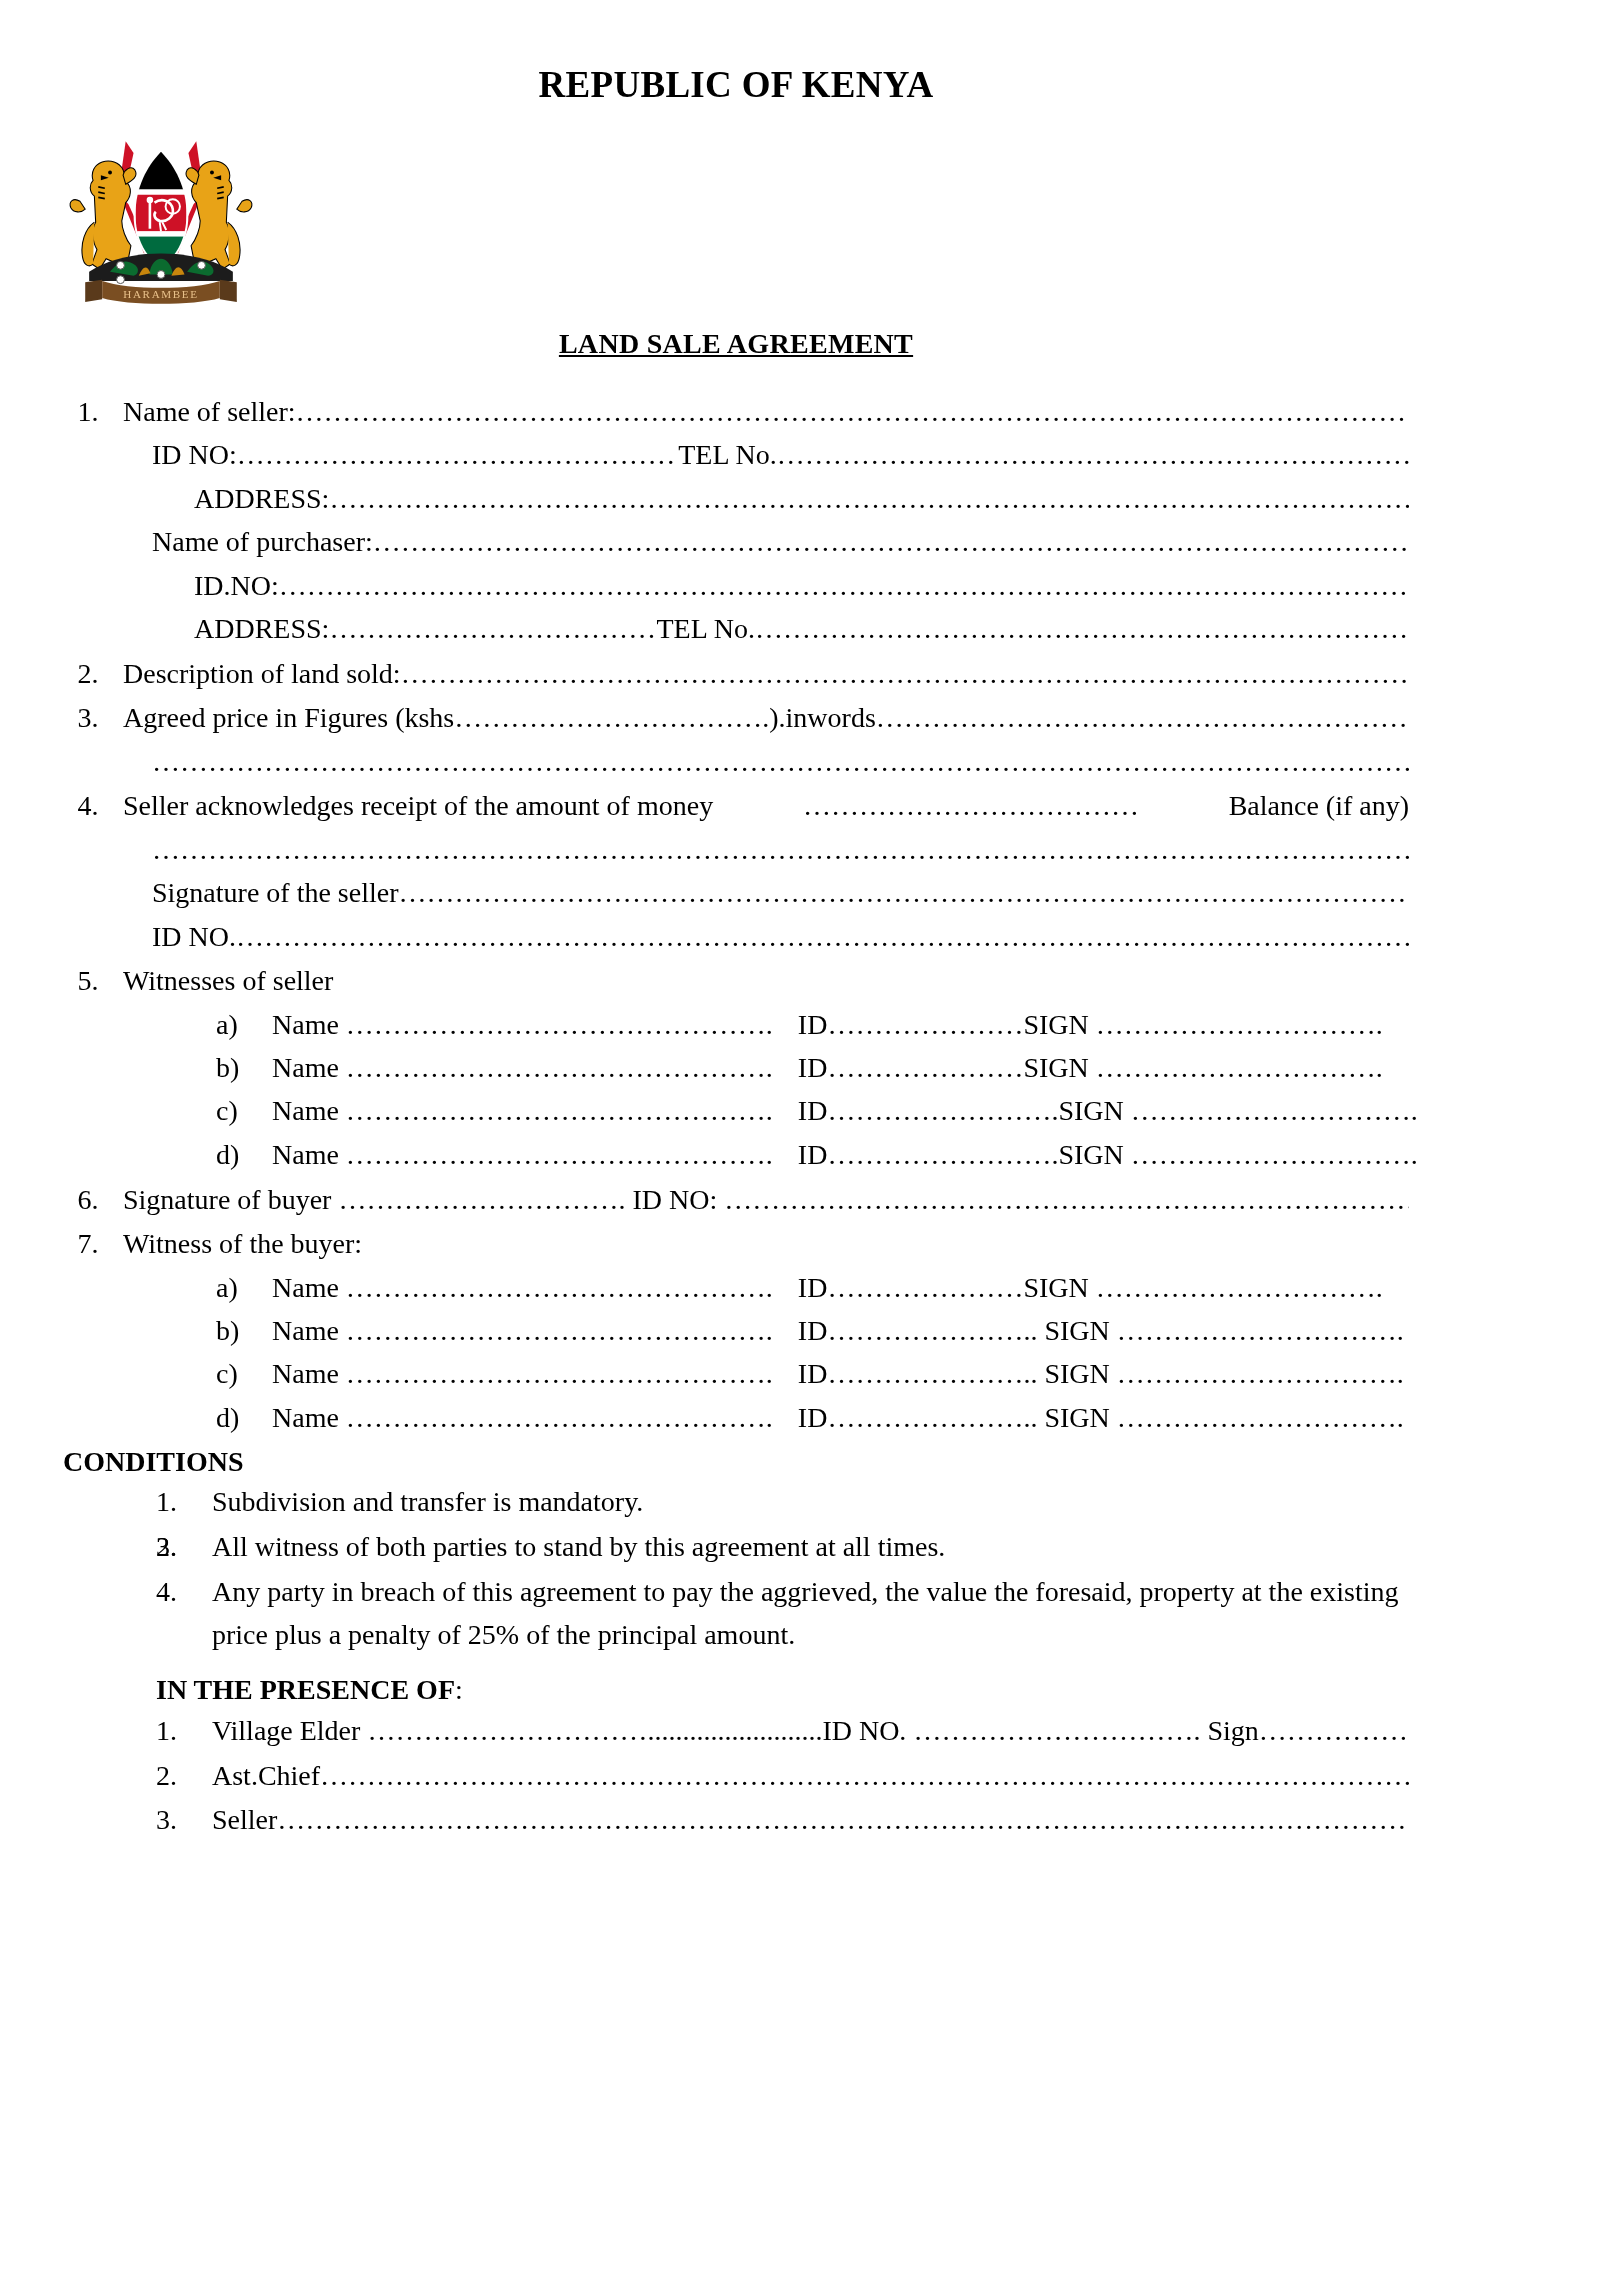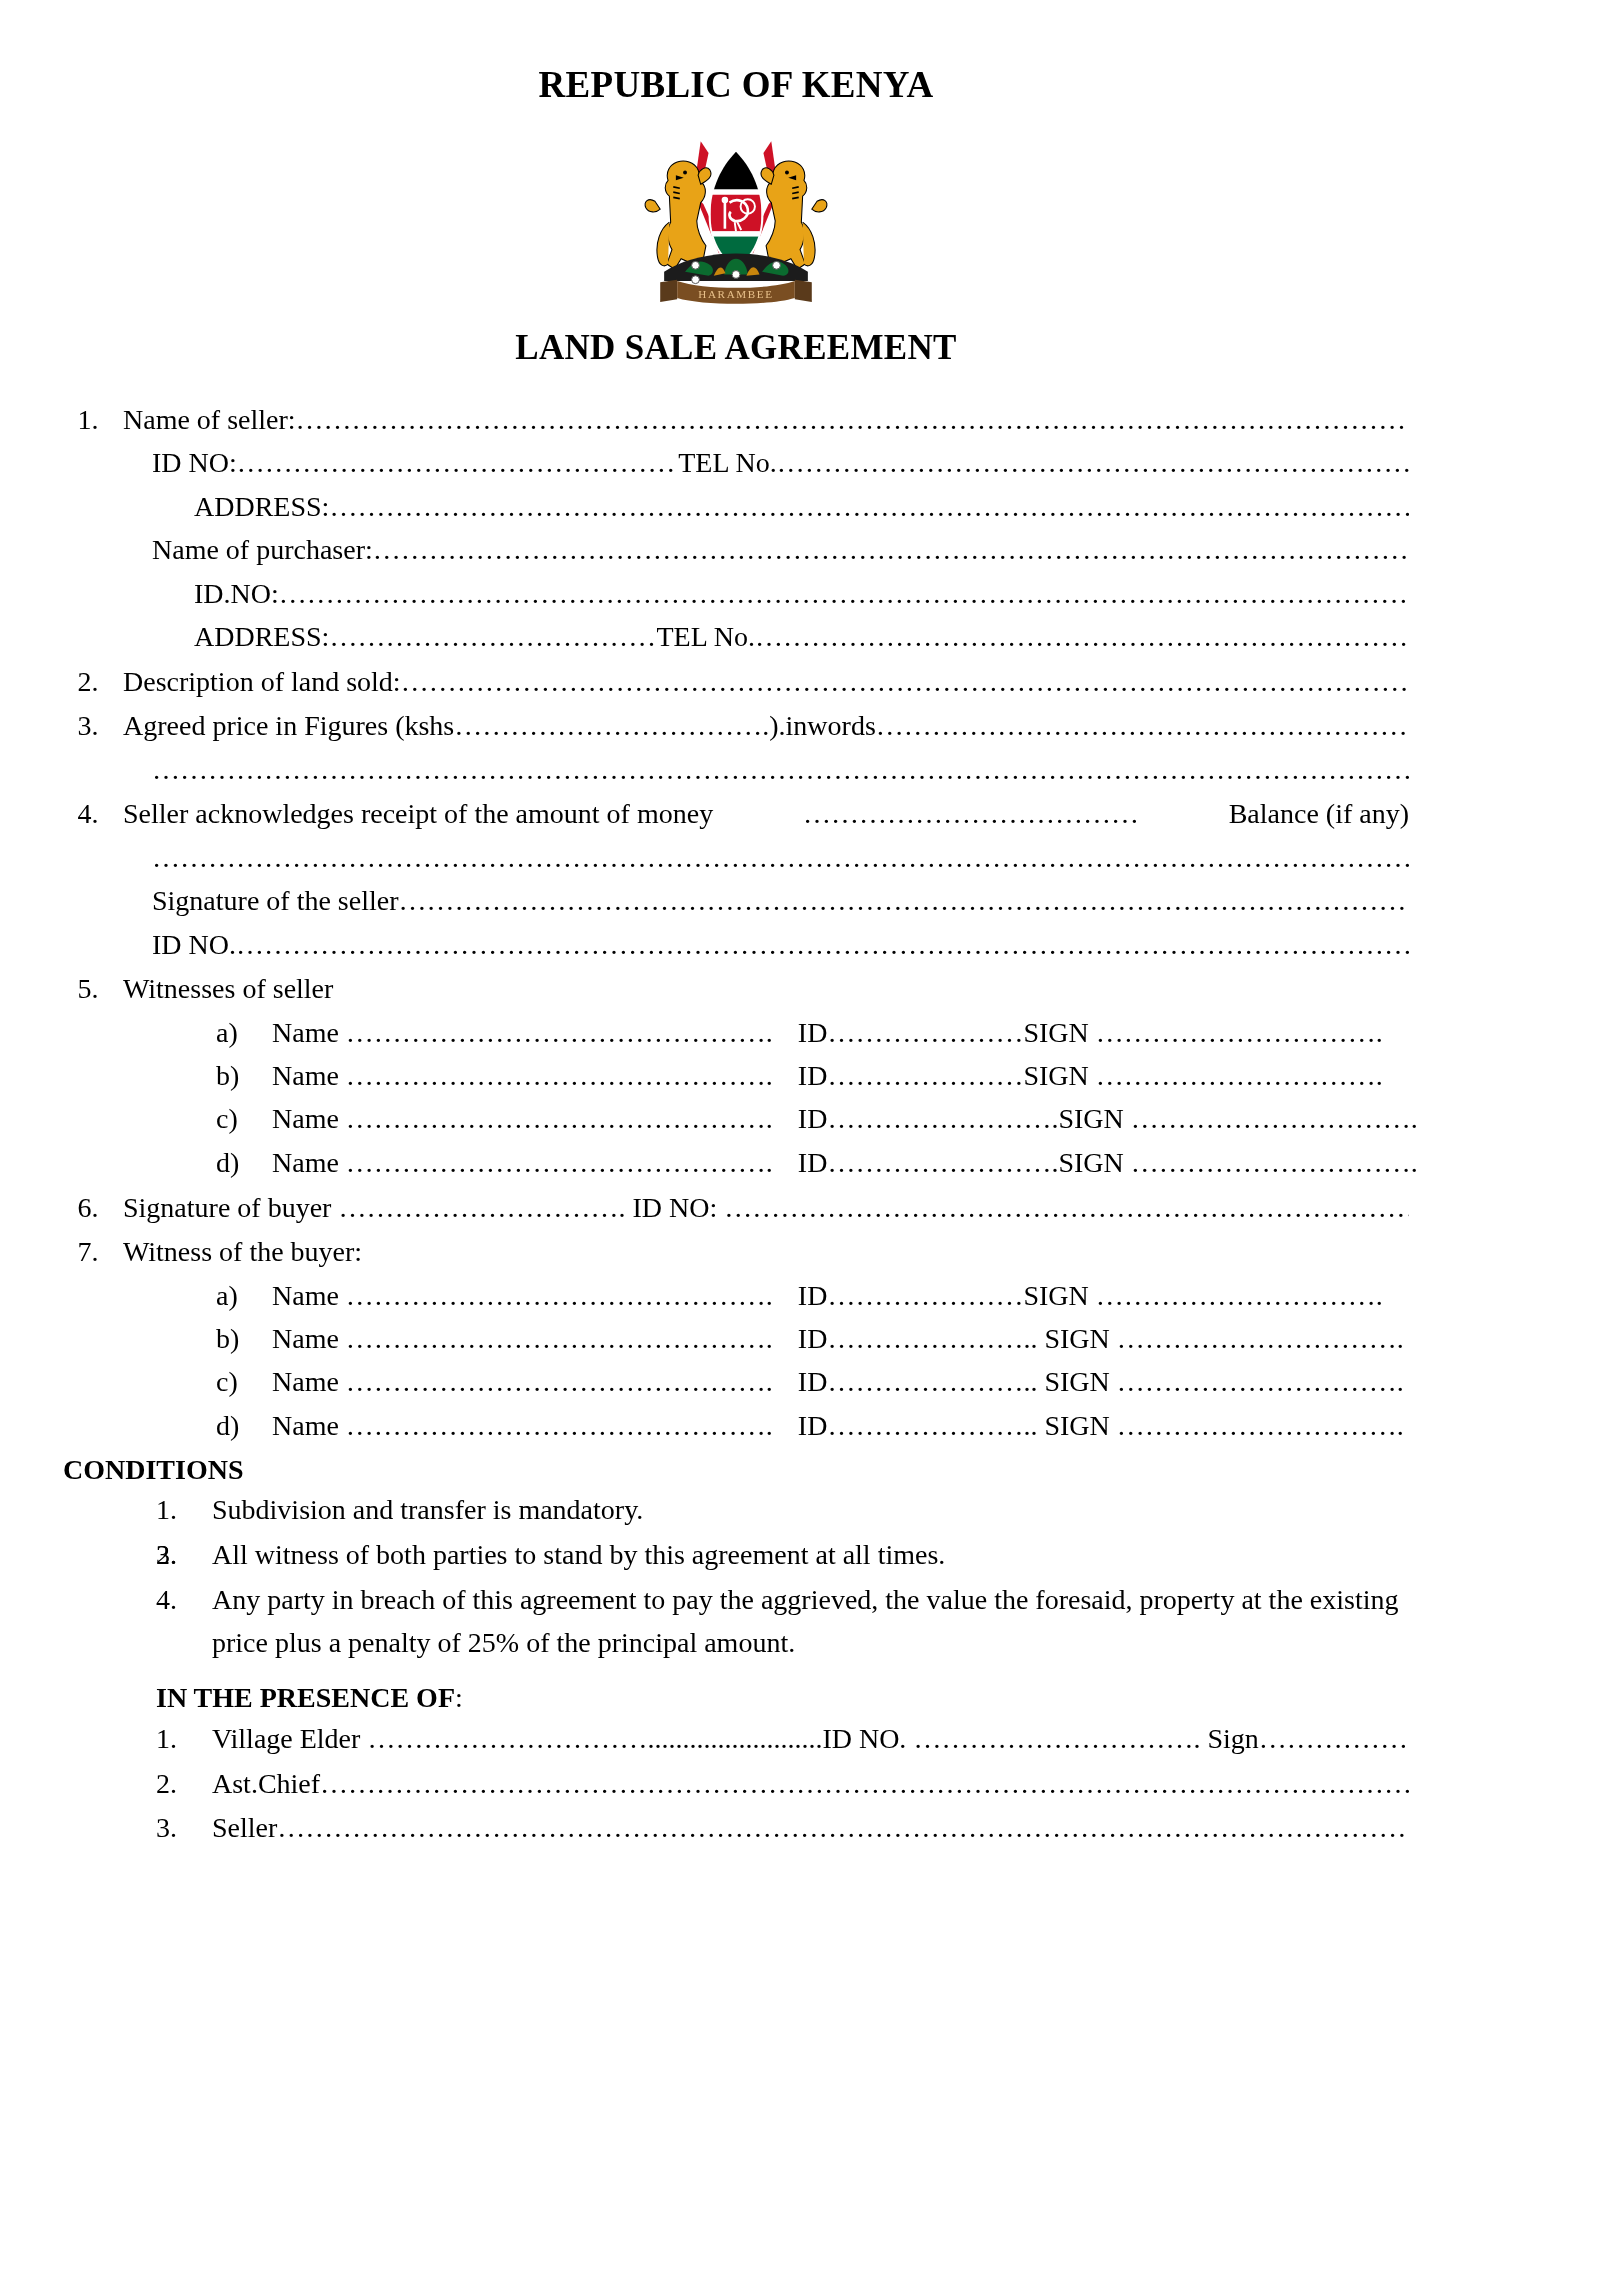--- a/index.html
+++ b/index.html
@@ -30,35 +30,35 @@
   .doc-title {
     text-align: center;
     font-size: 37px;
     font-weight: bold;
     letter-spacing: 0.3px;
     line-height: 1.1;
     margin: 0 0 3.9px 0;
   }
   .crest-wrap {
     display: flex;
-    justify-content: center;
     align-items: center;
     margin: 18.3px 0 22px 0;
   }
   .crest {
     width: 196px;
     height: 182px;
     display: block;
   }
   .sub-title {
     text-align: center;
-    font-size: 35px;
+    font-size: 28px;
     font-weight: bold;
     letter-spacing: 0.3px;
     margin: 16px 0 30px 0;
+    text-decoration: underline;
   }
 
   
   .para {
     font-size: 28px;
     line-height: 1.52;
     text-align: justify;
     text-justify: inter-word;
     margin: 0 0 17px 0;
   }

